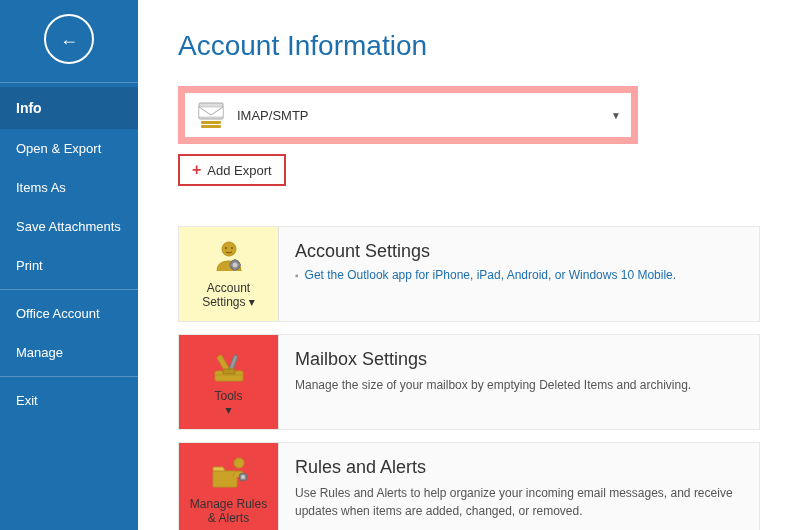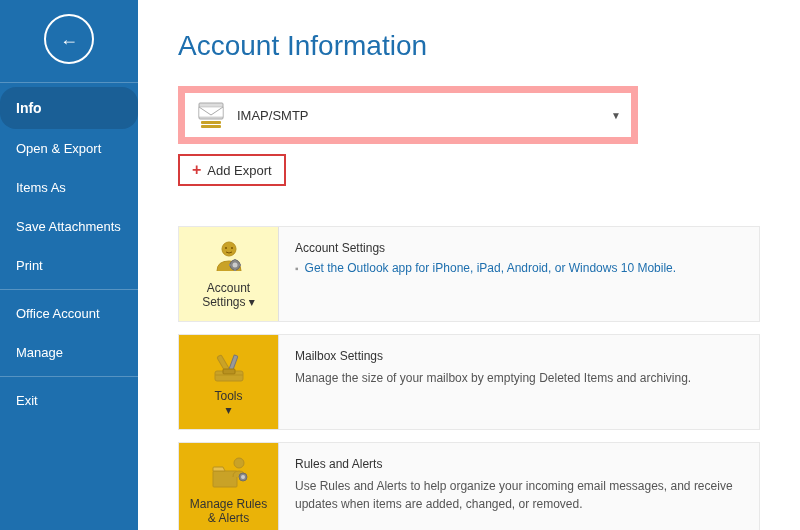--- a/index.html
+++ b/index.html
@@ -37,21 +37,20 @@
       font-size: 18px;
     }
 
     .sidebar-item {
       color: white;
       font-size: 13px;
       padding: 12px 16px;
       cursor: pointer;
       display: flex;
       align-items: center;
-      border-radius: 16px;
     }
 
     .sidebar-item.active {
       background: #1a5f96;
     }
 
     .sidebar-item-info {
       font-size: 14px;
       font-weight: 600;
       background: #1558a0;
@@ -137,21 +136,21 @@
       display: flex;
       align-items: flex-start;
       margin-bottom: 12px;
       border: 1px solid #e8e8e8;
       background: #fafafa;
     }
 
     .section-icon-area {
       width: 100px;
       min-height: 90px;
-      background: #eab308;
+      background: #ef4444;
       border-right: 1px solid #e0e0e0;
       display: flex;
       flex-direction: column;
       align-items: center;
       justify-content: center;
       padding: 12px 8px;
       cursor: pointer;
       flex-shrink: 0;
     }
 
@@ -165,21 +164,21 @@
       text-align: center;
       margin-top: 6px;
     }
 
     .section-content {
       padding: 14px 16px;
       flex: 1;
     }
 
     .section-title {
-      font-size: 12px;
+      font-size: 18px;
       font-weight: 400;
       color: #333;
       margin-bottom: 6px;
     }
 
     .section-desc {
       font-size: 12px;
       color: #555;
       margin-bottom: 6px;
       line-height: 1.5;

